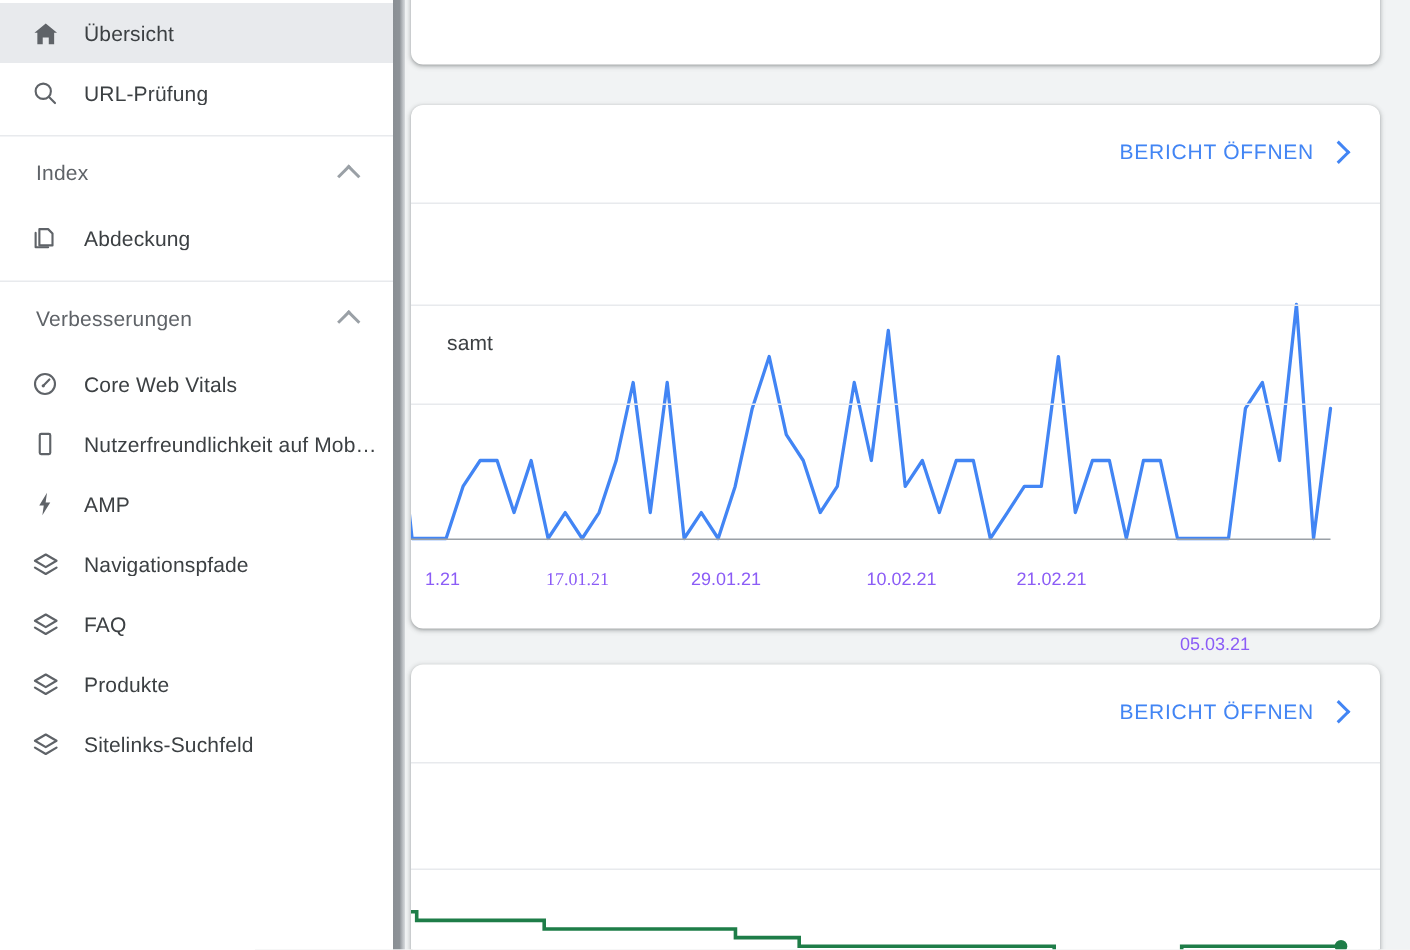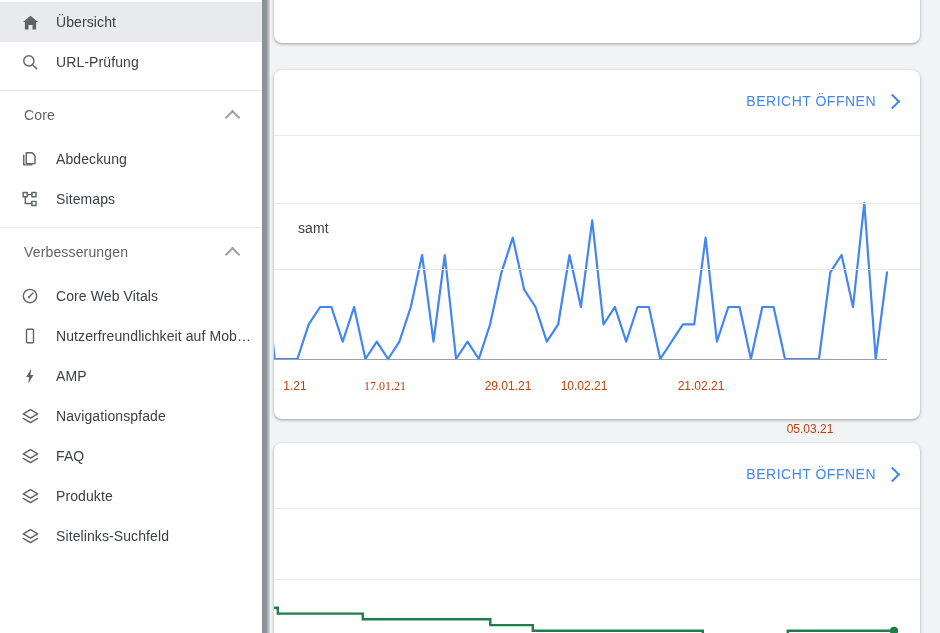--- a/index.html
+++ b/index.html
@@ -129,21 +129,21 @@
 
   .xaxis {
     position: absolute;
     left: 0;
     right: 0;
     height: 20px;
   }
   .xtick {
     position: absolute;
     font-size: 12px;
-    color: #c2410c;
+    color: #8b5cf6;
     white-space: nowrap;
     transform: translateX(-50%);
   }
 
   
   #sidebar {
     position: absolute;
     left: 0;
     top: 0;
     width: 262px;
@@ -251,22 +251,22 @@
           <div class="gridline" style="top:20px;"></div>
           <div class="gridline" style="top:86px;"></div>
           <div class="axisline" style="top:176px;width:613px;"></div>
           <svg id="perf-svg" width="646" height="190" viewBox="0 0 646 190">
             <polyline id="perf-line" fill="none" stroke="#4285f4" stroke-width="2.2" stroke-linejoin="round" stroke-linecap="round" points="-90.0,124.0 -78.7,72.0 -67.3,158.7 -56.0,141.3 -44.6,158.7 -33.3,158.7 -22.0,124.0 -10.6,72.0 0.7,176.0 12.0,176.0 23.4,176.0 34.7,141.3 46.1,124.0 57.4,124.0 68.7,158.7 80.1,124.0 91.4,176.0 102.8,158.7 114.1,176.0 125.4,158.7 136.8,124.0 148.1,72.0 159.5,158.7 170.8,72.0 182.1,176.0 193.5,158.7 204.8,176.0 216.1,141.3 227.5,89.3 238.8,54.7 250.2,106.7 261.5,124.0 272.8,158.7 284.2,141.3 295.5,72.0 306.9,124.0 318.2,37.3 329.5,141.3 340.9,124.0 352.2,158.7 363.5,124.0 374.9,124.0 386.2,176.0 397.6,158.7 408.9,141.3 420.2,141.3 431.6,54.7 442.9,158.7 454.3,124.0 465.6,124.0 476.9,176.0 488.3,124.0 499.6,124.0 511.0,176.0 522.3,176.0 533.6,176.0 545.0,176.0 556.3,89.3 567.6,72.0 579.0,124.0 590.3,20.0 601.7,176.0 613.0,89.3"></polyline>
           </svg>
         </div>
         <div class="xaxis" id="perf-xaxis" style="top:196px;">
             <div class="xtick" style="left: 21px;">1.21</div>
             <div class="xtick" style="left: 111px; font-family: Liberation Serif, serif;">17.01.21</div>
-            <div class="xtick" style="left: 234px;">29.01.21</div>
-            <div class="xtick" style="left: 310px; text-align: right;">10.02.21</div>
+            <div class="xtick" style="left: 210px;">29.01.21</div>
+            <div class="xtick" style="left: 327px; text-align: right;">10.02.21</div>
             <div class="xtick" style="left: 427px;">21.02.21</div>
             <div class="xtick" style="left: 536px; margin-top: 43px;">05.03.21</div>
           </div>
       </div>
     </div>
 
     <div class="card" id="card-coverage">
       <div class="card-header">
         <div class="open-report-link">
           <span>BERICHT ÖFFNEN</span>
@@ -305,42 +305,31 @@
                 <circle stroke="currentColor" fill="none" stroke-width="1.7" stroke-linecap="round" stroke-linejoin="round" cx="10.6" cy="10.6" r="6.1"></circle>
                 <path stroke="currentColor" fill="none" stroke-width="1.7" stroke-linecap="round" stroke-linejoin="round" d="M15.2 15.2 20 20"></path>
               </svg>
             </span>
             <span class="label">URL-Prüfung</span>
           </div>
           <div class="sp-bot"></div>
         </div>
         <div class="nav-section">
           <div class="section-head">
-            <span class="section-title">Core</span>
+            <span class="section-title">Index</span>
             <span class="caret"></span>
           </div>
           <div class="nav-item">
             <span class="ic">
               <svg width="20" height="20" viewBox="0 0 24 24">
                 <path stroke="currentColor" fill="none" stroke-width="1.7" stroke-linecap="round" stroke-linejoin="round" d="M7.5 4.5h7l3.5 3.5v9.5h-10.5z"></path>
                 <path stroke="currentColor" fill="none" stroke-width="1.7" stroke-linecap="round" stroke-linejoin="round" d="M4.5 7.5v11.5h10"></path>
               </svg>
             </span>
             <span class="label">Abdeckung</span>
-          </div>
-          <div class="nav-item">
-            <span class="ic">
-              <svg width="20" height="20" viewBox="0 0 24 24">
-                <rect stroke="currentColor" fill="none" stroke-width="1.7" stroke-linecap="round" stroke-linejoin="round" x="3.8" y="4.2" width="5" height="5"></rect>
-                <rect stroke="currentColor" fill="none" stroke-width="1.7" stroke-linecap="round" stroke-linejoin="round" x="14.2" y="4.2" width="5" height="5"></rect>
-                <rect stroke="currentColor" fill="none" stroke-width="1.7" stroke-linecap="round" stroke-linejoin="round" x="14.2" y="14.8" width="5" height="5"></rect>
-                <path stroke="currentColor" fill="none" stroke-width="1.7" stroke-linecap="round" stroke-linejoin="round" d="M6.3 9.2v8.1h7.9M8.8 6.7h5.4"></path>
-              </svg>
-            </span>
-            <span class="label">Sitemaps</span>
           </div>
           <div class="sp-bot"></div>
         </div>
         <div class="nav-section no-border">
           <div class="section-head">
             <span class="section-title">Verbesserungen</span>
             <span class="caret"></span>
           </div>
           <div class="nav-item">
             <span class="ic">

